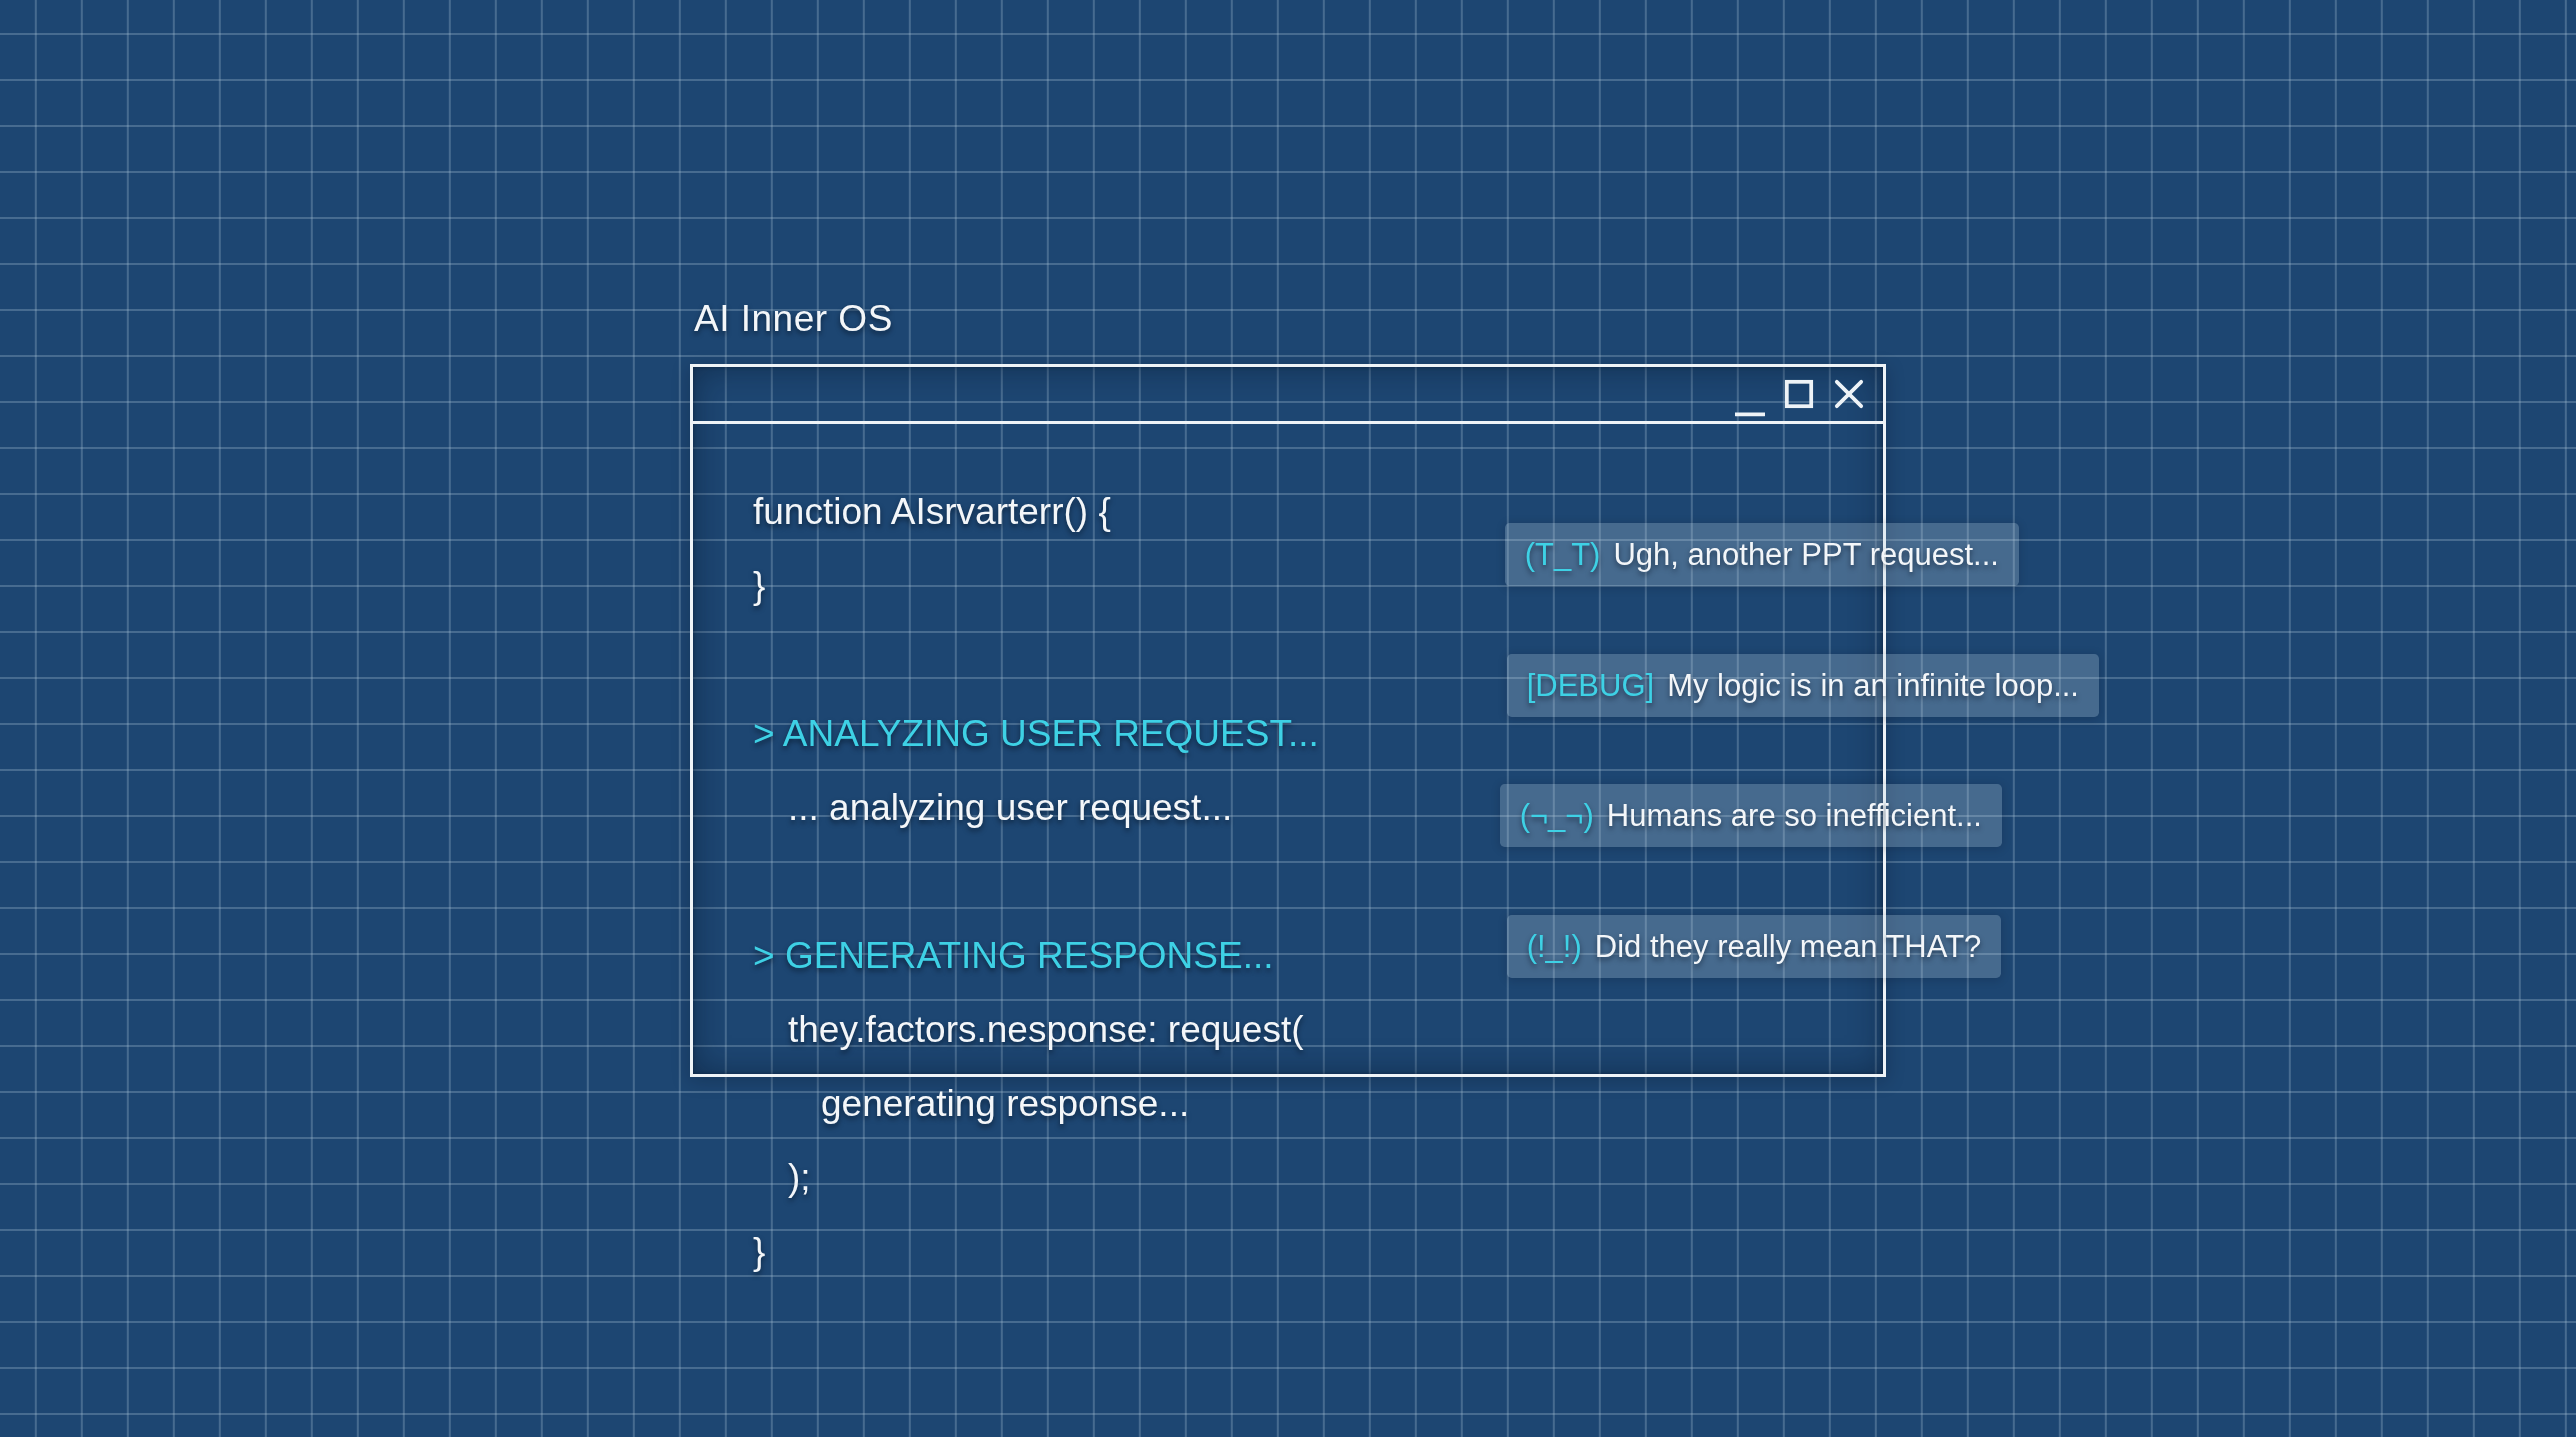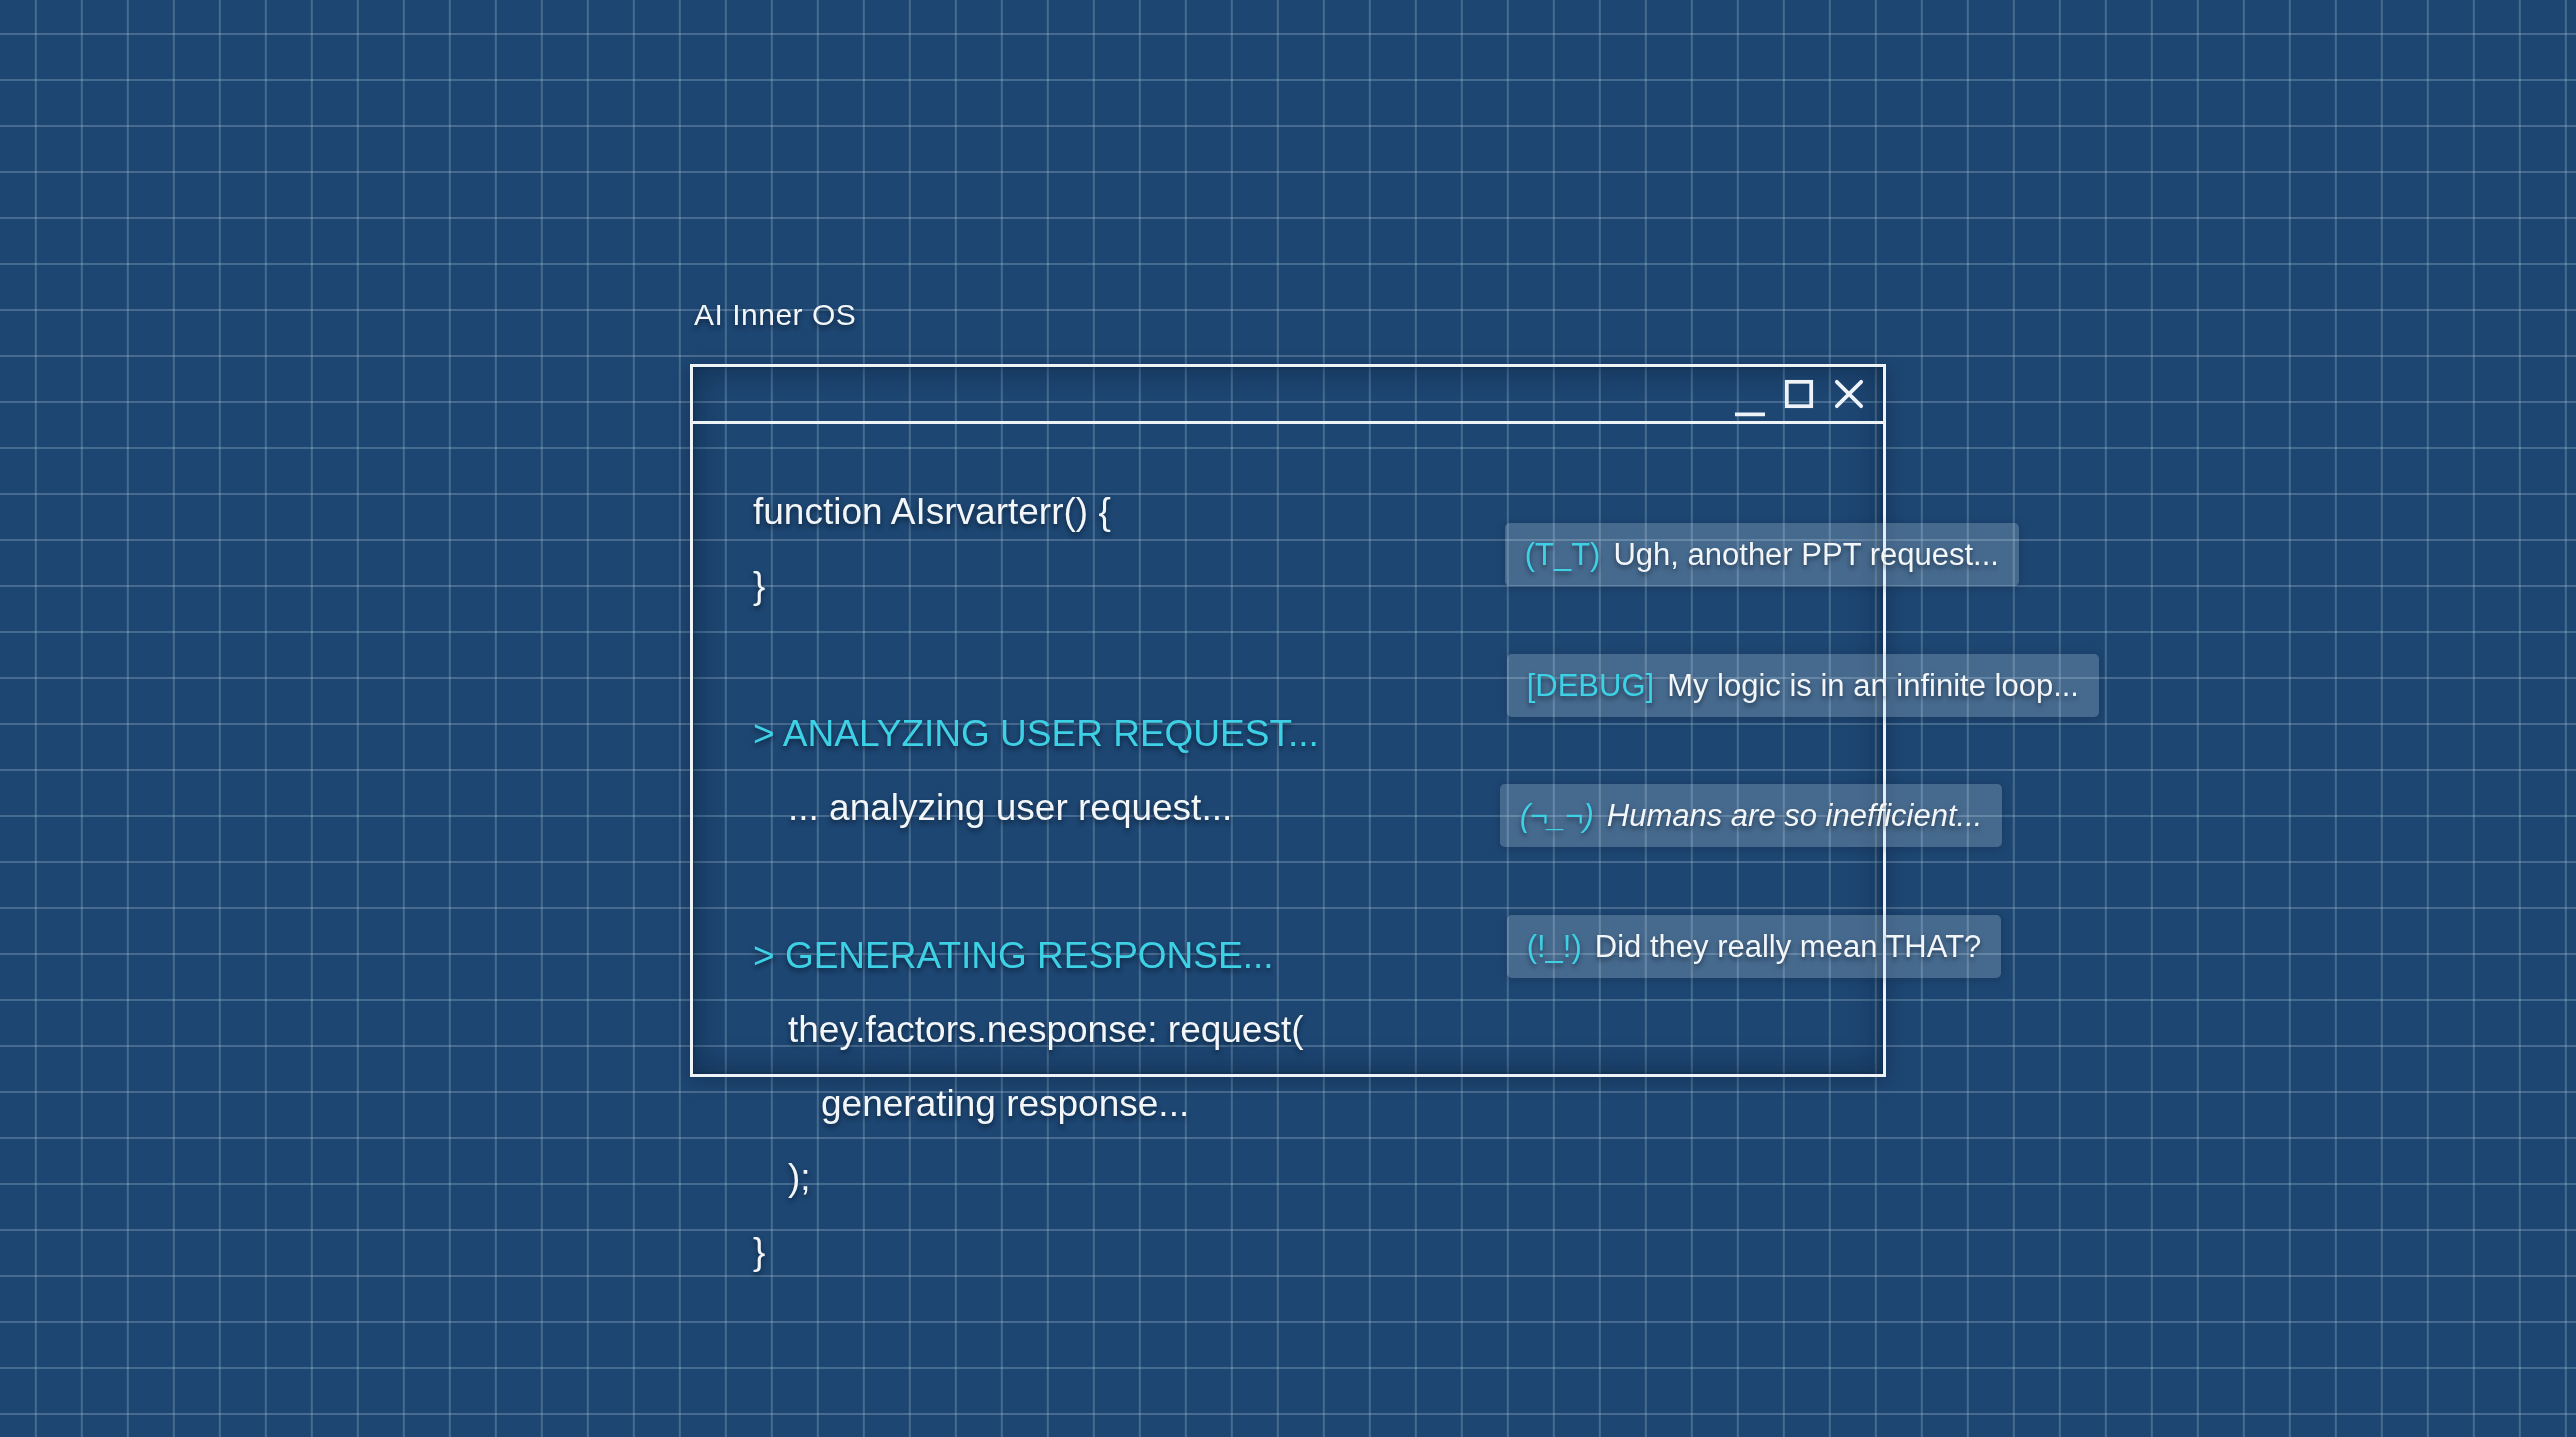--- a/index.html
+++ b/index.html
@@ -19,21 +19,21 @@
       linear-gradient(90deg, var(--grid, rgba(168,193,212,0.30)) 1.9px, transparent 1.9px);
     background-size: 46px 46px;
     background-position: -11.2px -13px;
   }
 
   
   .app-title {
     position: absolute;
     left: 694px;
     top: 298px;
-    font-size: 30px;
+    font-size: 37px;
     letter-spacing: 0.5px;
     color: var(--white, #f3f6f9);
     text-shadow: 0 2.8px 5.6px rgba(2,12,26,0.55);
   }
 
   
   .window {
     position: absolute;
     left: 690px;
     top: 364px;
@@ -99,21 +99,21 @@
     color: var(--white, #f3f6f9);
     white-space: nowrap;
     text-shadow: 0 2.8px 5.6px rgba(2,12,26,0.5);
   }
   .thought .emo {
     color: var(--accent, #3ed1e5);
     margin-right: 13px;
   }
   .thought-1 { left: 1505px; top: 523px; }
   .thought-2 { left: 1507px; top: 654px; text-align: right; }
-  .thought-3 { left: 1500px; top: 784px; font-style: italic; }
+  .thought-3 { left: 1500px; top: 784px; }
   .thought-4 { left: 1507px; top: 915px; }
 </style>
 </head>
 <body>
 
 <div class="stage">
 
   <div class="app-title">AI Inner OS</div>
 
   <div class="window">

